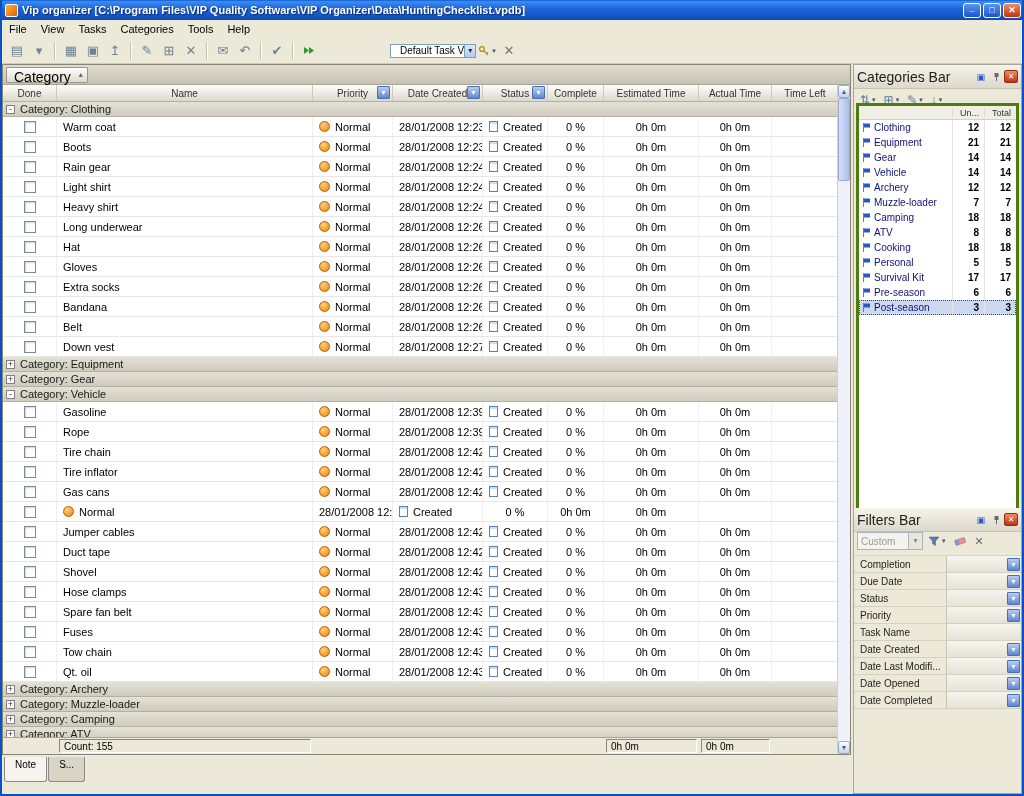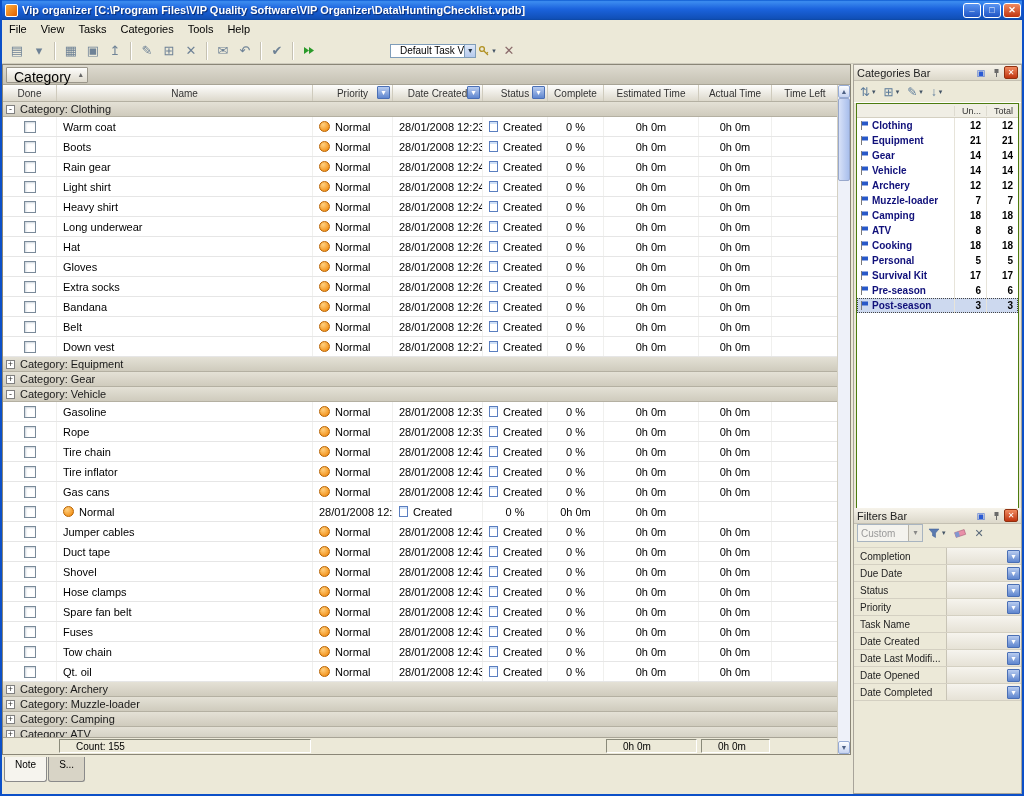--- a/index.html
+++ b/index.html
@@ -39,50 +39,50 @@
 .grouprow{height:15px;background:linear-gradient(#e4e1d6,#cfcbbd);border-bottom:1px solid #b4b0a2;display:flex;align-items:center;padding-left:3px;font-size:11px;color:#1a1a1a}
 .expandbox{width:9px;height:9px;border:1px solid #808080;background:#fff;font-size:9px;line-height:7px;text-align:center;margin-right:5px;color:#333}
 .taskrow{height:20px;display:grid;grid-template-columns:54px 256px 80px 90px 65px 56px 95px 73px auto;border-bottom:1px solid #e6e6e6;background:#fff}
 .cell{border-right:1px solid #f0f0ee;display:flex;align-items:center;padding:0 6px;font-size:11px;overflow:hidden;white-space:nowrap}
 .c-done{justify-content:center;padding:0}
 .c-center{justify-content:center}
 .checkbox{width:12px;height:12px;background:#fff;border:1px solid #7a8a99;box-shadow:inset 1px 1px 2px #ccd4dc}
 .pri-ico{width:11px;height:11px;border-radius:50%;background:radial-gradient(circle at 35% 30%,#ffd080,#ef8200);border:1px solid #b86200;margin-right:5px;flex:none}
 .doc-ico{width:9px;height:11px;background:#fff;border:1px solid #5a7ec0;box-shadow:inset 0 2px 0 #cfe0f6;margin-right:5px;flex:none}
 .summary{position:absolute;bottom:0;left:0;width:836px;height:17px;background:#ece9d8;border-top:1px solid #a8a496;display:grid;grid-template-columns:54px 256px 80px 90px 65px 56px 95px 73px auto}
-.sumbox{margin:1px 2px;background:#ece9d8;border:1px solid;border-color:#8a8a7a #fff #fff #8a8a7a;font-size:10px;display:flex;align-items:center;padding-left:16px;overflow:hidden}
+.sumbox{margin:1px 2px;background:#ece9d8;border:1px solid;border-color:#8a8a7a #fff #fff #8a8a7a;font-size:10px;display:flex;align-items:center;padding-left:4px;overflow:hidden}
 
 .vscroll{position:absolute;top:20px;right:0;width:13px;bottom:0;background:#eef1f9;border-left:1px solid #d4d0c2}
 .sbtn{position:absolute;left:0;width:12px;height:13px;background:linear-gradient(#fdfeff,#c6d3f0);border:1px solid #96abd4;border-radius:2px;color:#4d6185;font-size:7px;text-align:center;line-height:12px}
 .sbtn.up{top:0}
 .sbtn.down{bottom:0}
 .sthumb{position:absolute;left:0;top:13px;width:12px;height:83px;background:linear-gradient(90deg,#d7e1f8,#a9bfec);border:1px solid #98a8cc;border-radius:2px}
 
 .bottombar{position:absolute;top:757px;left:2px;width:849px;height:20px;display:flex;align-items:flex-start;padding-left:2px}
 .btab{height:25px;padding:2px 10px;font-size:10px;background:#d8d4c6;border:1px solid #8a8a8a;border-top:none;border-radius:0 0 3px 3px;margin-right:1px}
 .btab.active{background:#f6f4ee}
 
 .rightpane{position:absolute;left:853px;top:64px;width:169px;height:730px;background:#ece9d8;border:1px solid #a8a49a}
-.panelhdr{height:16px;background:linear-gradient(#f6f3ea,#dcd8ca);border-bottom:1px solid #c4c0b2;display:flex;align-items:center;padding:0 3px;font-size:11px;color:#222}
+.panelhdr{height:24px;background:linear-gradient(#f6f3ea,#dcd8ca);border-bottom:1px solid #c4c0b2;display:flex;align-items:center;padding:0 3px;font-size:14px;color:#222}
 .phbtns{margin-left:auto;display:flex;align-items:center}
 .phbtn{width:14px;height:13px;margin-left:1px;display:flex;align-items:center;justify-content:center;font-size:9px}
 .phbtn.detach{color:#2a5ad4}
 .phbtn.detach::after{content:"\25A3"}
 .phbtn.closep{background:linear-gradient(#f08a60,#c03410);border:1px solid #903010;border-radius:2px;color:#fff;font-size:8px}
 .phbtn.closep::after{content:"\2715"}
 .ptoolbar{height:22px;display:flex;align-items:center;padding:0 3px;background:#ece9d8;border-bottom:1px solid #fff}
 .ptbtn{height:18px;display:flex;align-items:center;padding:0 3px;color:#5a7a9a;font-size:12px;margin-right:2px}
 .pdrop{font-size:7px;color:#456;margin-left:2px}
-.catlist{position:absolute;top:38px;left:2px;width:163px;height:421px;background:#fff;border:1px solid #4d7c0f;overflow:hidden}
+.catlist{position:absolute;top:38px;left:2px;width:163px;height:421px;background:#fff;border:3px solid #4d7c0f;overflow:hidden}
 .cathdr{height:14px;display:flex;align-items:center;background:#f0eee5;border-bottom:1px solid #d4d0c2;font-size:9px;color:#333}
 .cathdr .sp{flex:1}
 .cathdr .hcol{width:32px;text-align:right;padding-right:5px;border-left:1px solid #dedbd0}
 .catrow{height:15px;display:flex;align-items:center;padding-left:2px;font-size:10px}
 .catrow .flag{width:13px;flex:none;display:flex;align-items:center}
-.catname{font-weight:bold;color:#10107a;white-space:nowrap;overflow:hidden;flex:1}
+.catname{font-weight:normal;color:#10107a;white-space:nowrap;overflow:hidden;flex:1}
 .catnum{width:32px;text-align:right;padding-right:5px;font-weight:bold;border-left:1px solid #e7e4da;align-self:stretch;line-height:15px}
 .catrow.selected{background:#cdd9ef;outline:1px dotted #444;outline-offset:-1px}
 .filterspanel{position:absolute;top:443px;left:0;width:167px}
 .ftoolbar{height:24px;display:flex;align-items:flex-start;padding:0 3px;border-bottom:1px solid #d8d4c6}
 .fcombo{height:18px;width:66px;background:#f4f3ee;border:1px solid #a8b4c0;display:flex;align-items:center;padding-left:3px;font-size:10px;color:#9a9a9a}
 .fcombo .arrowbox{width:14px;height:16px;margin-left:auto;background:#e8e6dc;border-left:1px solid #b8b4a8;color:#888;font-size:8px;line-height:15px;text-align:center}
 .fbtn{height:18px;display:flex;align-items:center;padding:0 3px;margin-left:2px;color:#5a6a7a;font-size:11px}
 .filtrow{height:17px;display:flex;border-bottom:1px solid #d4d0c2}
 .filtlabel{width:92px;padding-left:6px;display:flex;align-items:center;font-size:10px;color:#222;background:#ece9d8}
 .filtvalue{flex:1;background:linear-gradient(#f6f4ee,#e6e2d6);border-left:1px solid #c8c4b6;display:flex;align-items:center;justify-content:flex-end;padding-right:1px}

